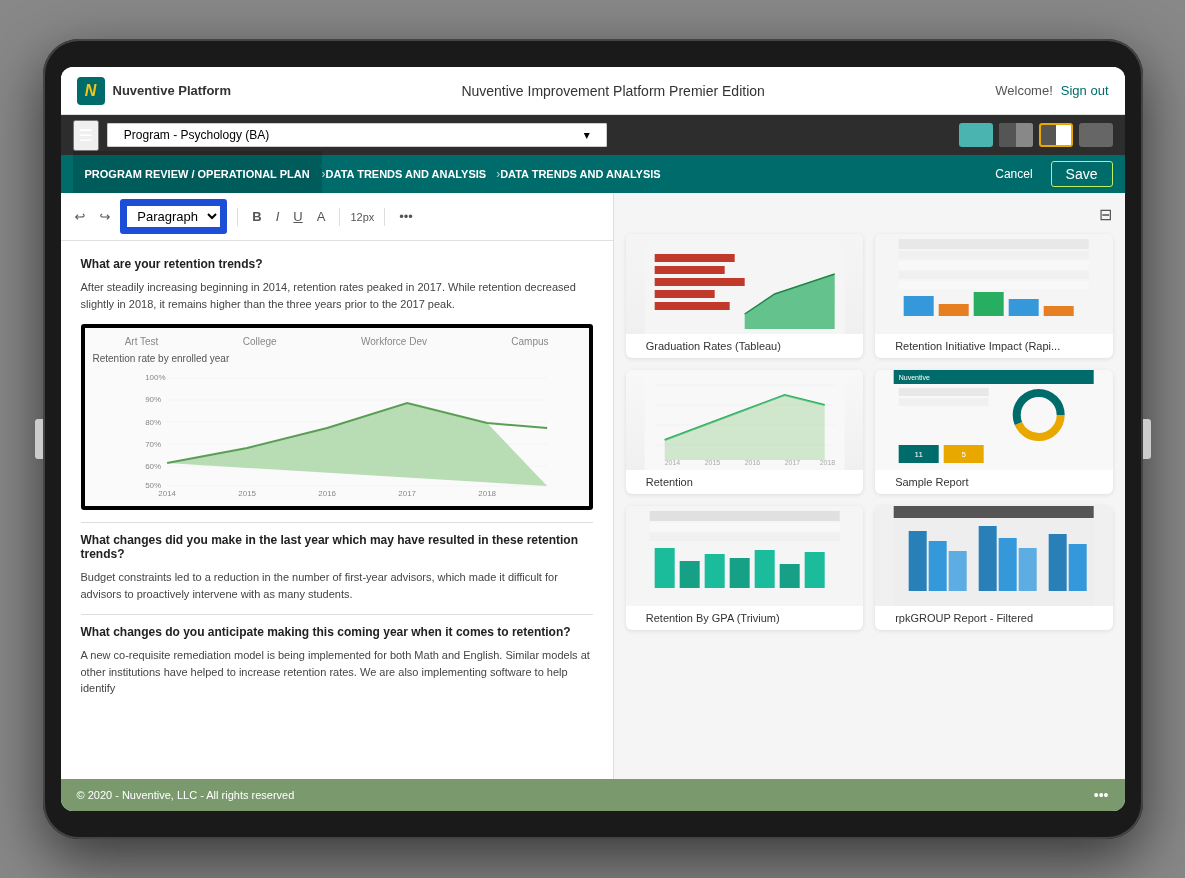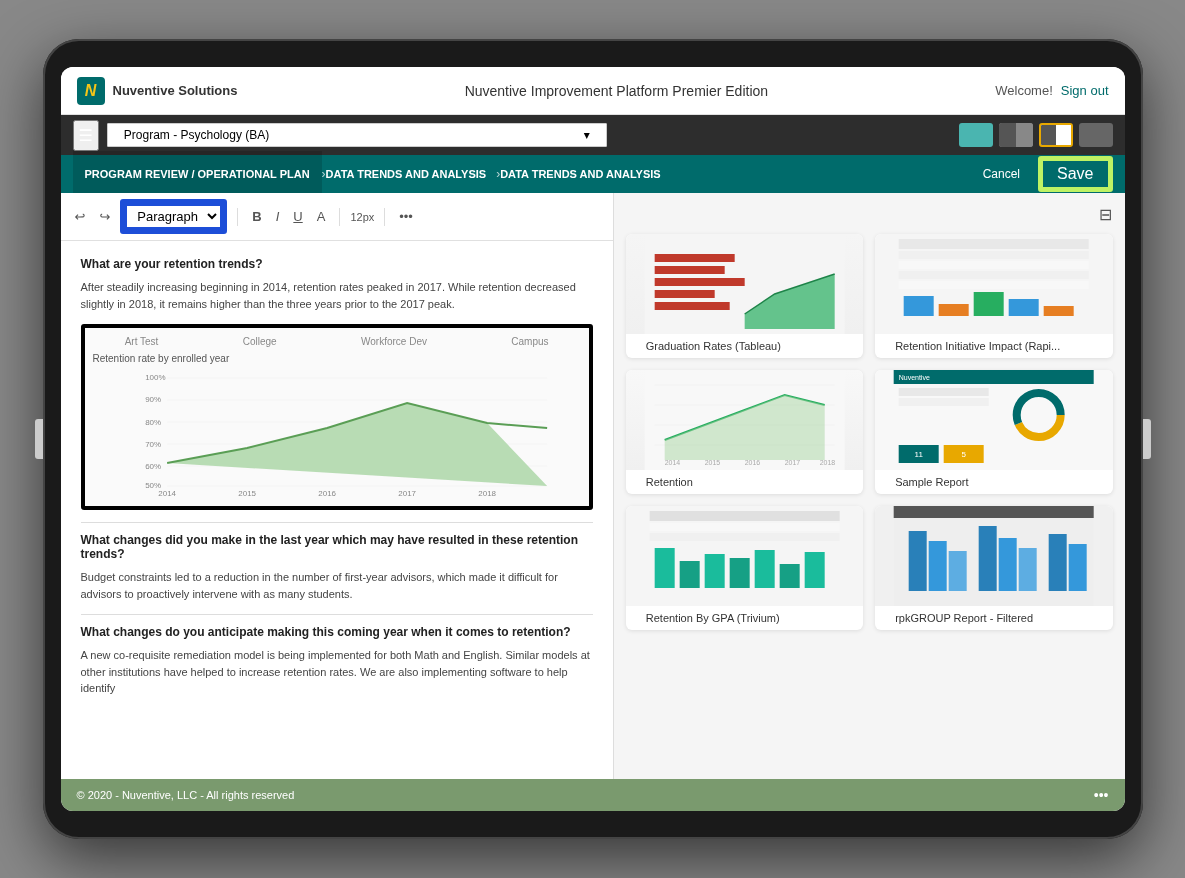--- a/index.html
+++ b/index.html
@@ -161,23 +161,23 @@
     .cancel-btn {
       background: transparent;
       border: none;
       color: #fff;
       font-size: 12px;
       cursor: pointer;
       padding: 4px 10px;
     }
     .save-btn {
       background: transparent;
-      border: 5px solid #bef264;
+      border: 1px solid #bef264;
       color: #fff;
-      font-size: 16px;
+      font-size: 14px;
       cursor: pointer;
       padding: 4px 14px;
       border-radius: 3px;
     }
     
     .main-content {
       flex: 1;
       display: flex;
       overflow: hidden;
     }
@@ -379,21 +379,21 @@
 <body>
 
 <div class="tablet-frame">
   <div class="left-side-tab"></div>
   <div class="right-side-tab"></div>
   <div class="tablet-screen">
 
     <div class="top-bar">
       <div class="logo-area">
         <div class="nuventive-n">N</div>
-        <span class="logo-text">Nuventive Solutions</span>
+        <span class="logo-text">Nuventive Platform</span>
       </div>
       <div class="app-title">Nuventive Improvement Platform Premier Edition</div>
       <div class="top-right">
         <span>Welcome!</span>
         <span class="sign-out-link">Sign out</span>
       </div>
     </div>
 
     <div class="nav-bar">
       <button class="hamburger-btn">☰</button>

